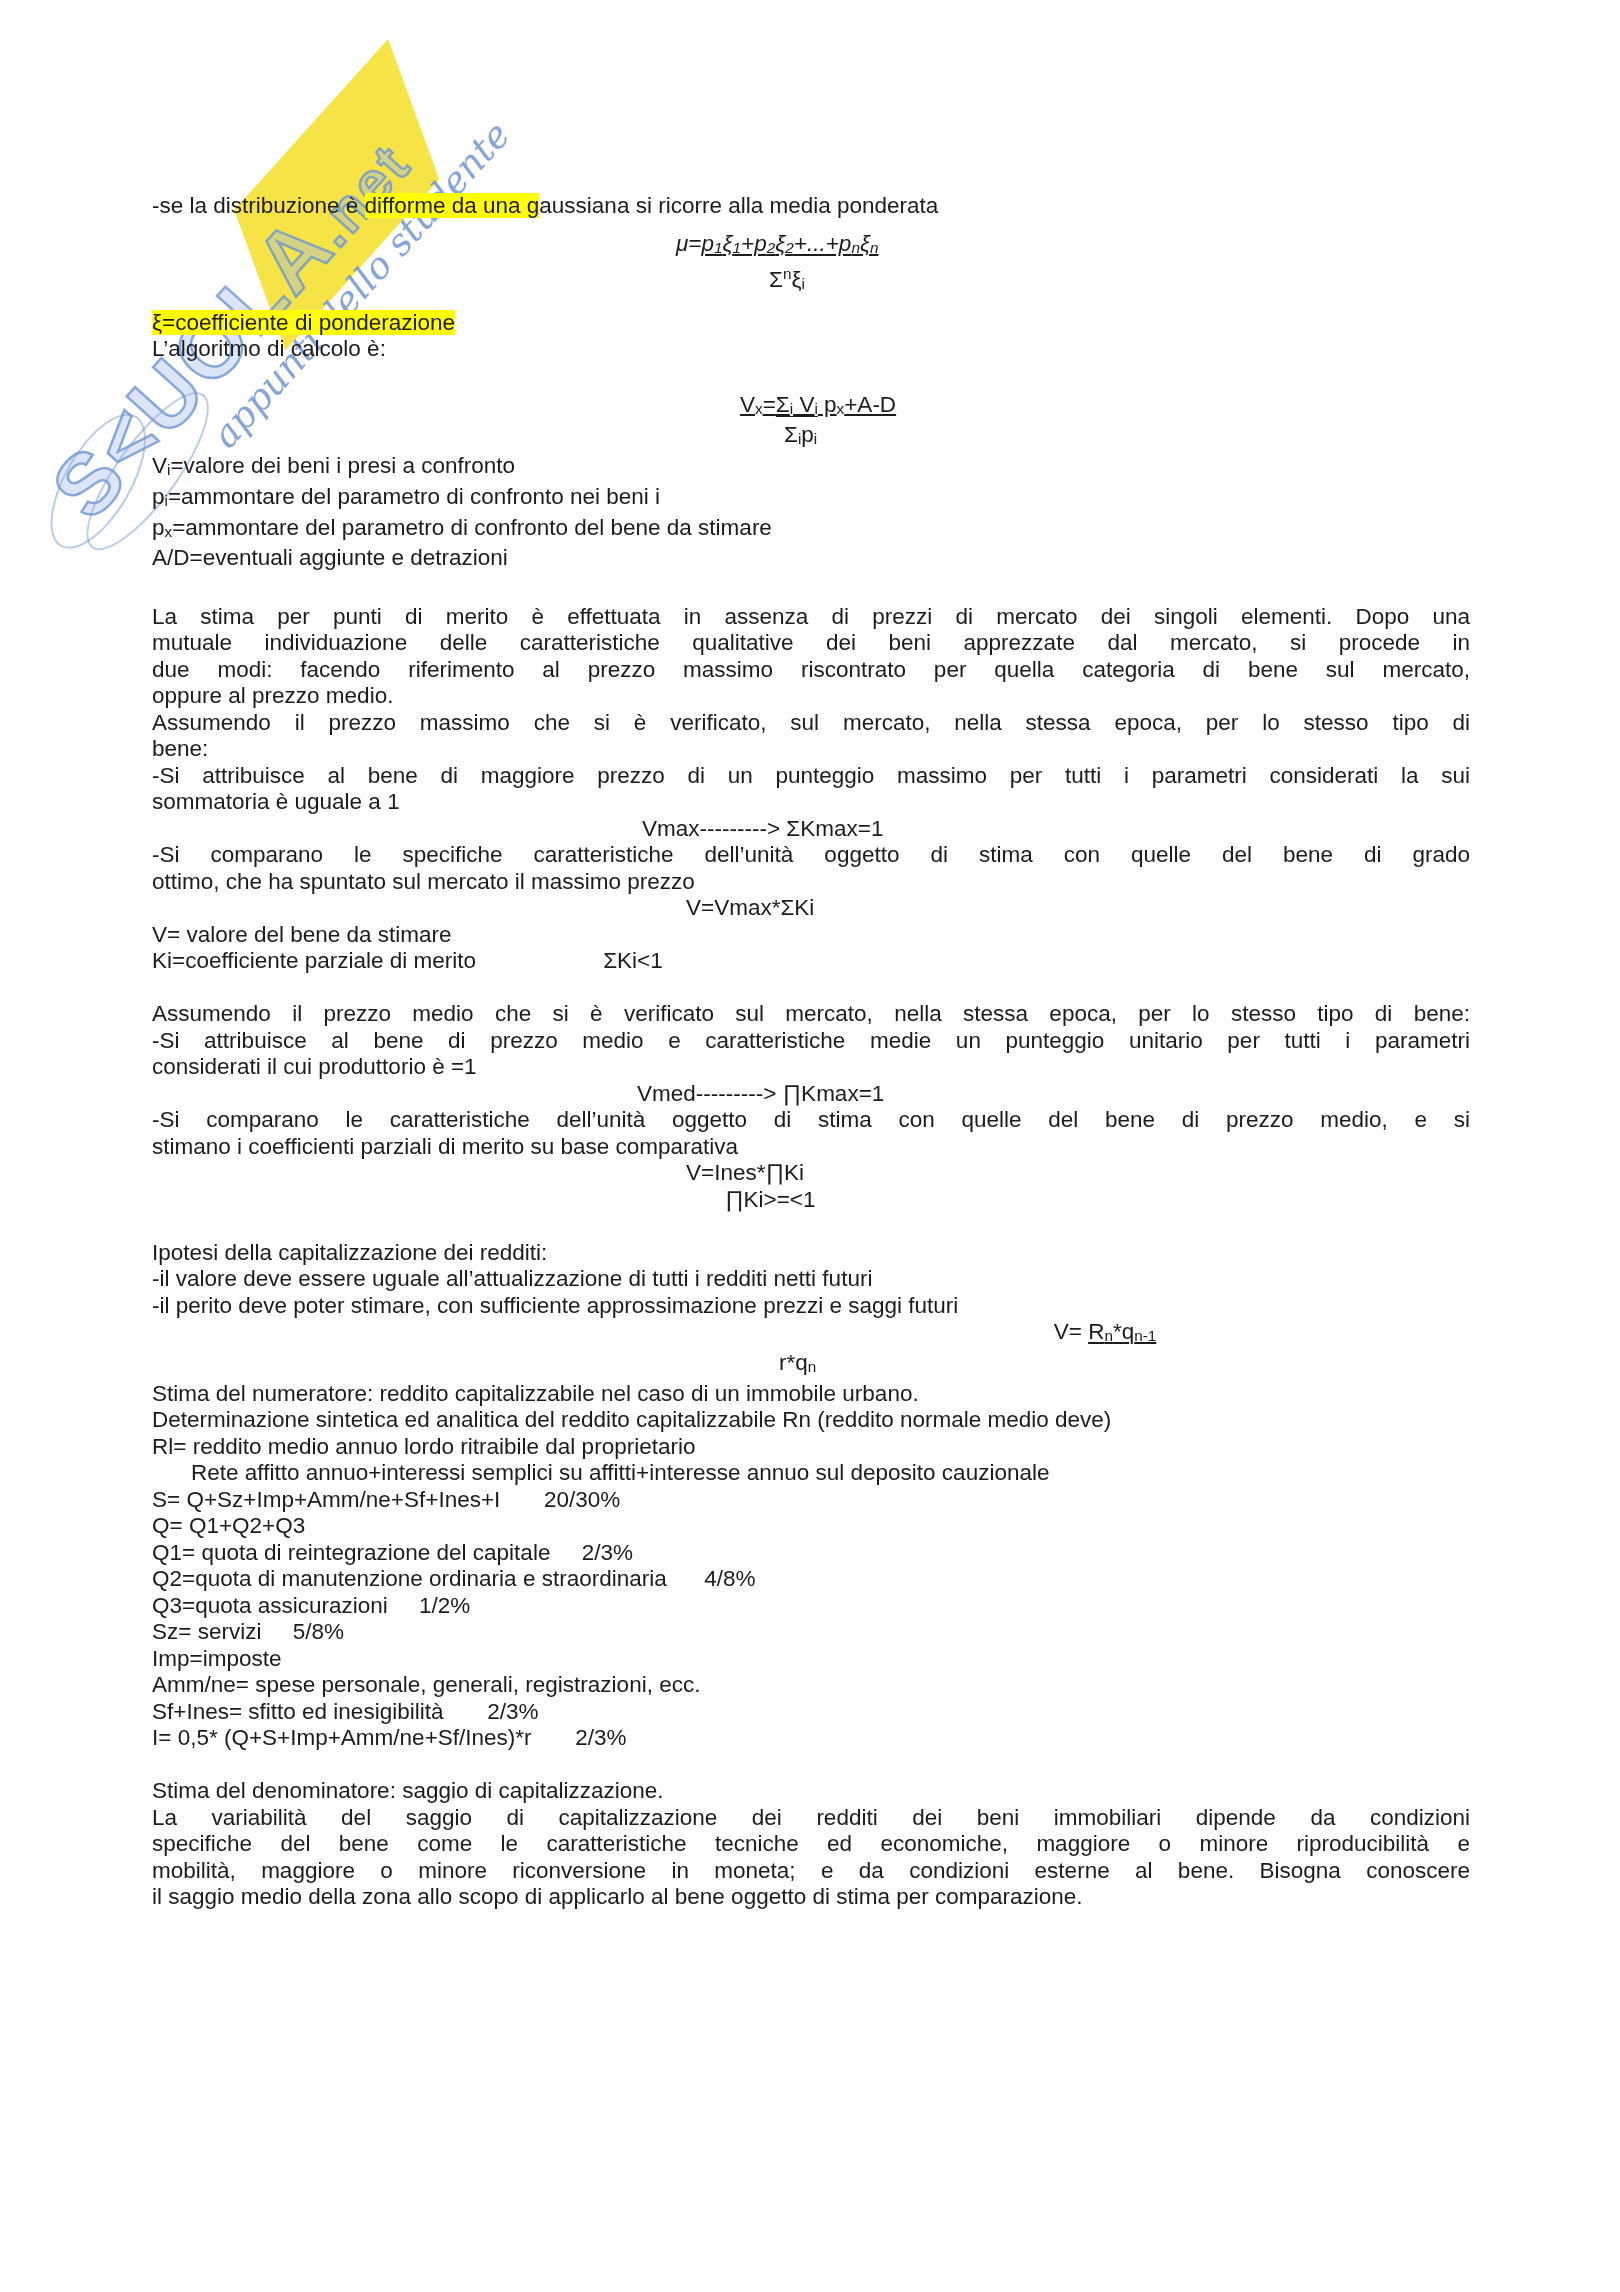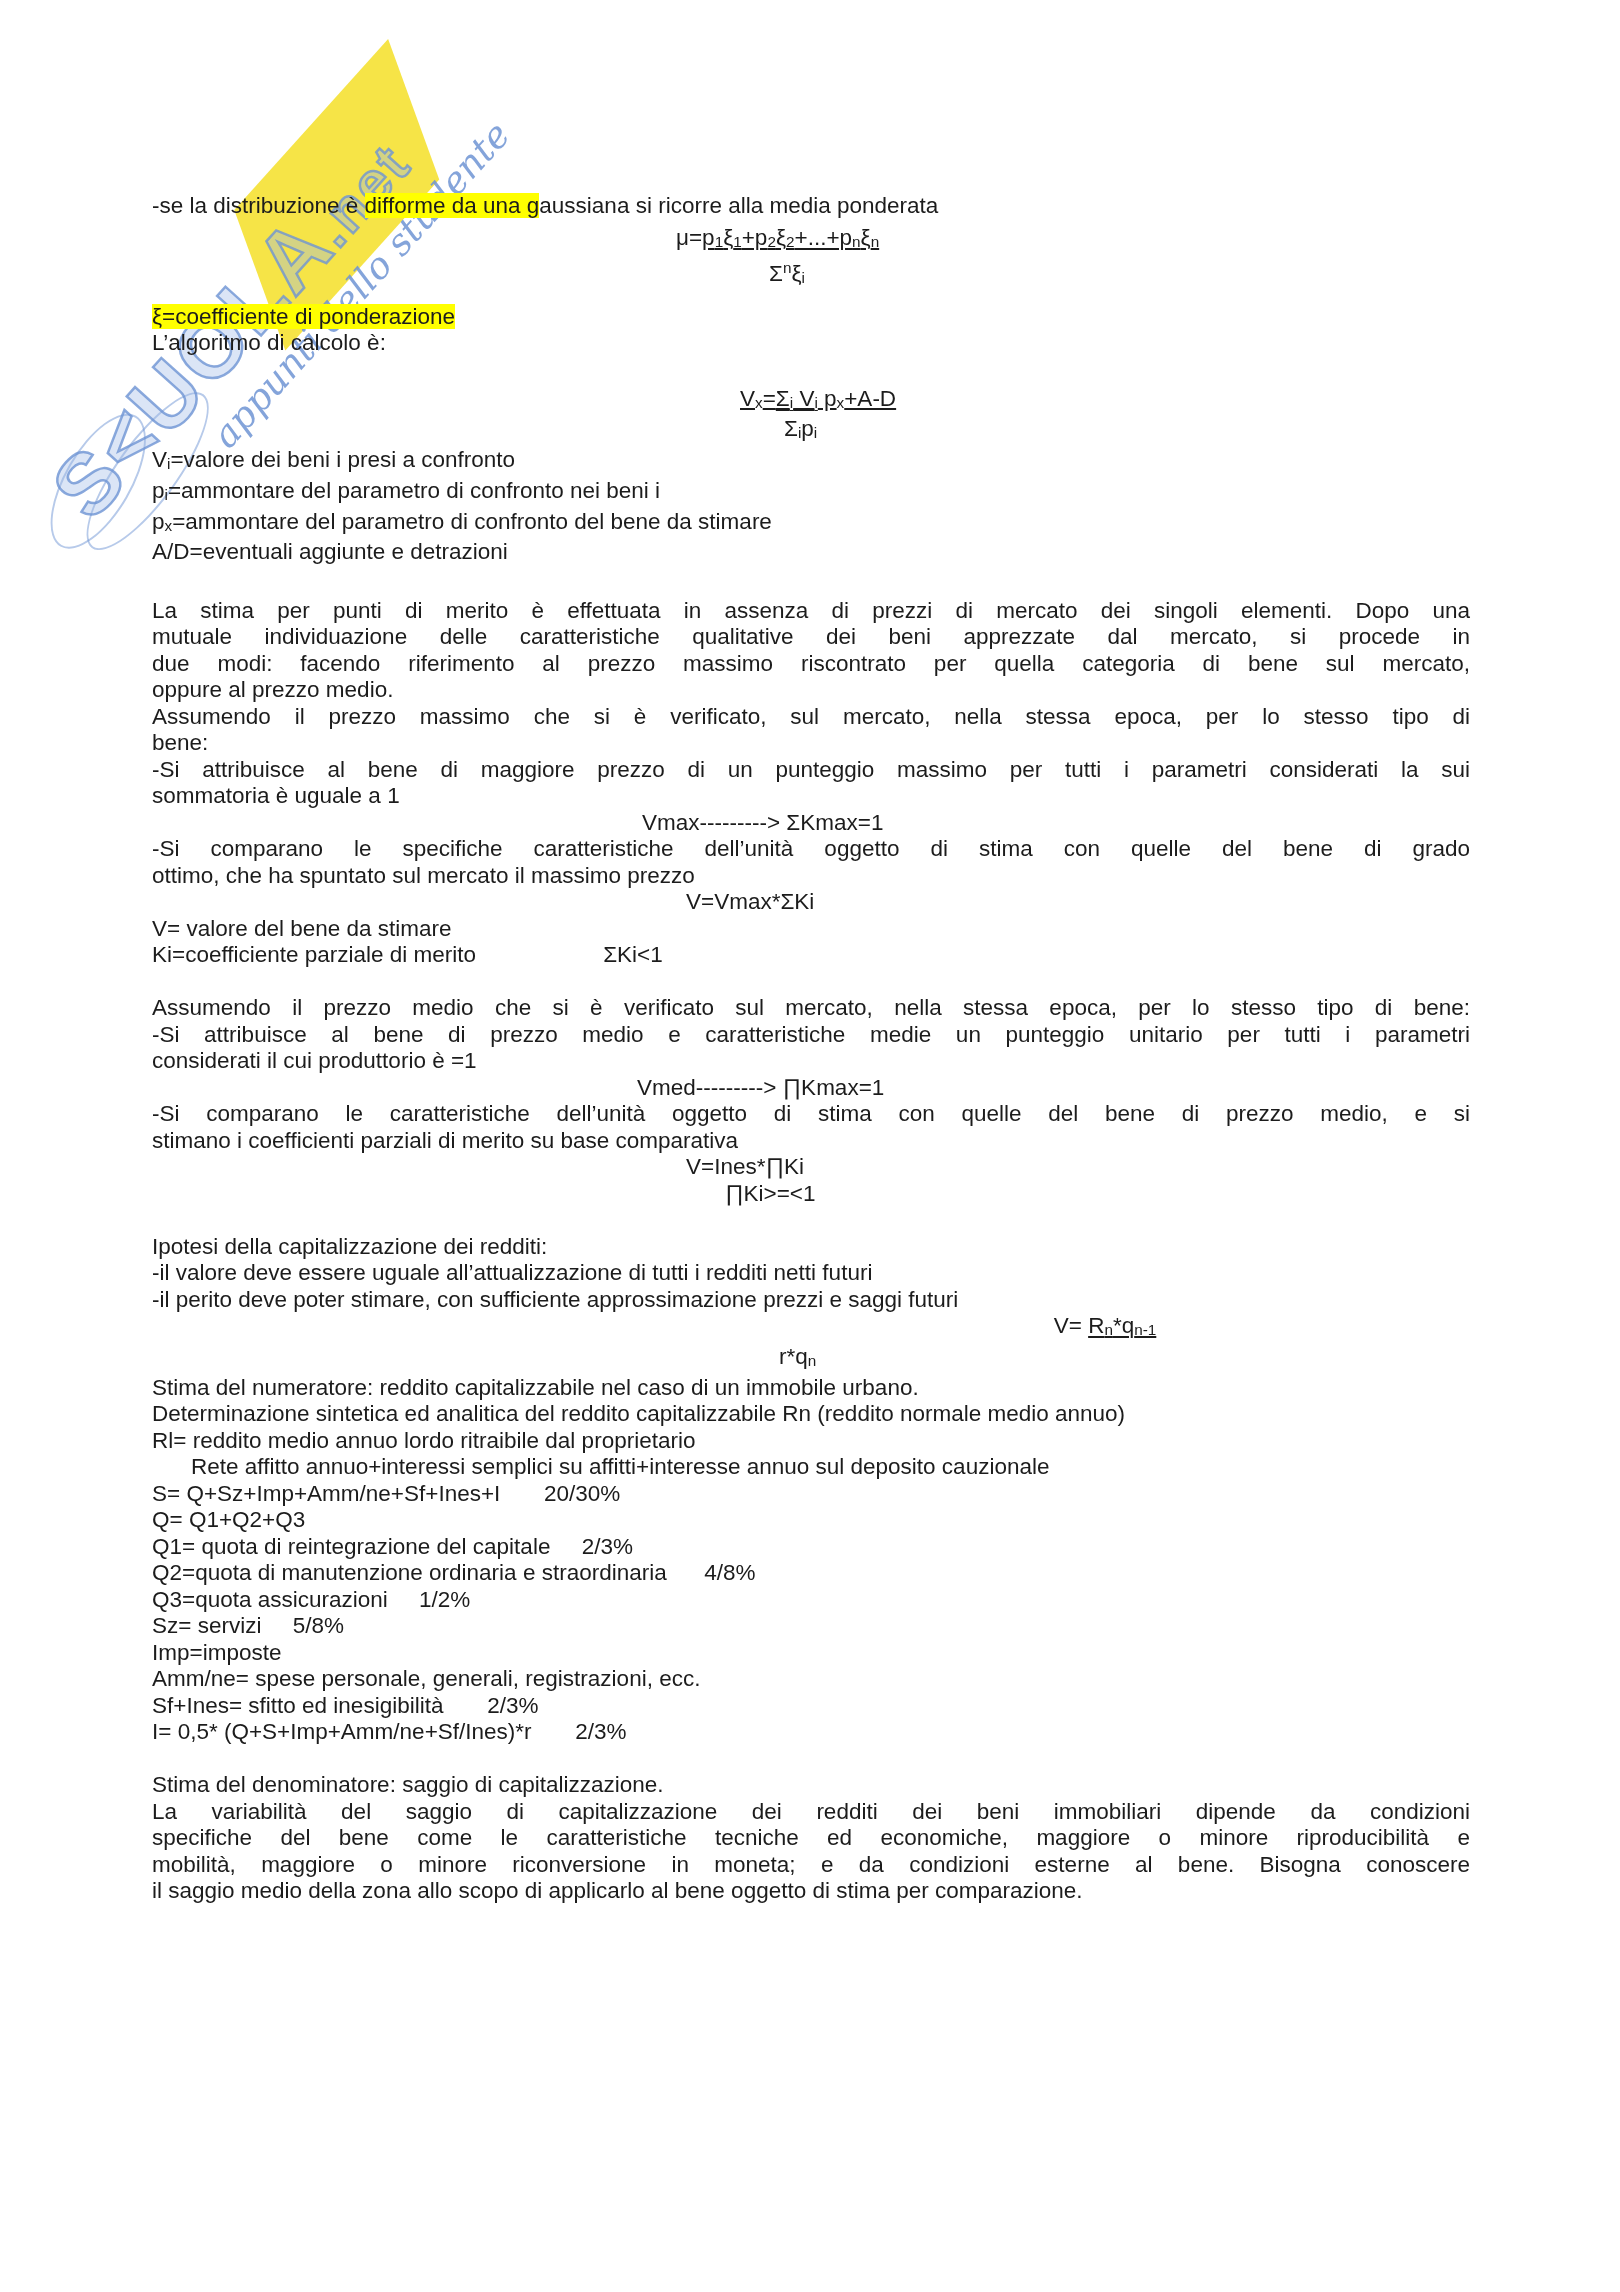--- a/index.html
+++ b/index.html
@@ -48,21 +48,21 @@
       <div class="wm-swoosh swoosh-1"></div>
       <div class="wm-swoosh swoosh-2"></div>
       <div class="wm-yellow"></div>
       <div class="wm-main"><span>S&lt;UOLA</span><span class="wm-suffix">.net</span></div>
       <div class="wm-tagline">appunti dello studente</div>
     </div>
   </div>
 
   <div class="content">
       <div class="line"><span>-se la distribuzione è </span><span class="hl">difforme da una g</span><span>aussiana si ricorre alla media ponderata</span></div>
-      <div class="line" style="margin-top: 5px; padding-left: 524px;"><span>μ=</span><span class="u"><span>p</span><span class="sub">1</span><span>ξ</span><span class="sub">1</span><span>+p</span><span class="sub">2</span><span>ξ</span><span class="sub">2</span><span>+...+p</span><span class="sub">n</span><span>ξ</span><span class="sub">n</span></span></div>
+      <div class="line" style="margin-top: 11px; padding-left: 524px; font-style: italic;"><span>μ=</span><span class="u"><span>p</span><span class="sub">1</span><span>ξ</span><span class="sub">1</span><span>+p</span><span class="sub">2</span><span>ξ</span><span class="sub">2</span><span>+...+p</span><span class="sub">n</span><span>ξ</span><span class="sub">n</span></span></div>
       <div class="line" style="padding-left: 617px;"><span>Σ</span><span class="sup">n</span><span>ξ</span><span class="sub">i</span></div>
       <div class="line" style="margin-top: 11.8px;"><span class="hl">ξ=coefficiente di ponderazione</span></div>
       <div class="line"><span>L’algoritmo di calcolo è:</span></div>
       <div class="line" style="margin-top: 29px; padding-left: 588px; text-decoration: underline;"><span>V</span><span class="sub">x</span><span>=</span><span class="u"><span>Σ</span><span class="sub">i</span><span> V</span><span class="sub">i</span></span><span> p</span><span class="sub">x</span><span>+A-D</span></div>
       <div class="line" style="padding-left: 632px;"><span>Σ</span><span class="sub">i</span><span>p</span><span class="sub">i</span></div>
       <div class="line"><span>V</span><span class="sub">i</span><span>=valore dei beni i presi a confronto</span></div>
       <div class="line"><span>p</span><span class="sub">i</span><span>=ammontare del parametro di confronto nei beni i</span></div>
       <div class="line"><span>p</span><span class="sub">x</span><span>=ammontare del parametro di confronto del bene da stimare</span></div>
       <div class="line"><span>A/D=eventuali aggiunte e detrazioni</span></div>
       <div class="line j" style="margin-top: 32px;"><span>La stima per punti di merito è effettuata in assenza di prezzi di mercato dei singoli elementi. Dopo una</span></div>
@@ -86,21 +86,21 @@
       <div class="line j"><span>-Si comparano le caratteristiche dell’unità oggetto di stima con quelle del bene di prezzo medio, e si</span></div>
       <div class="line"><span>stimano i coefficienti parziali di merito su base comparativa</span></div>
       <div class="line" style="padding-left: 534px;"><span>V=Ines*∏Ki</span></div>
       <div class="line" style="padding-left: 573px;"><span>∏Ki&gt;=&lt;1</span></div>
       <div class="line" style="margin-top: 26.5px;"><span>Ipotesi della capitalizzazione dei redditi:</span></div>
       <div class="line"><span>-il valore deve essere uguale all’attualizzazione di tutti i redditi netti futuri</span></div>
       <div class="line"><span>-il perito deve poter stimare, con sufficiente approssimazione prezzi e saggi futuri</span></div>
       <div class="line" style="padding-left: 588px; text-align: center;"><span>V= </span><span class="u"><span>R</span><span class="sub">n</span><span>*q</span><span class="sub">n-1</span></span></div>
       <div class="line" style="padding-left: 627px;"><span>r*q</span><span class="sub">n</span></div>
       <div class="line"><span>Stima del numeratore: reddito capitalizzabile nel caso di un immobile urbano.</span></div>
-      <div class="line"><span>Determinazione sintetica ed analitica del reddito capitalizzabile Rn (reddito normale medio annuo)</span></div>
+      <div class="line"><span>Determinazione sintetica ed analitica del reddito capitalizzabile Rn (reddito normale medio deve)</span></div>
       <div class="line"><span>Rl= reddito medio annuo lordo ritraibile dal proprietario</span></div>
       <div class="line" style="padding-left: 39px;"><span>Rete affitto annuo+interessi semplici su affitti+interesse annuo sul deposito cauzionale</span></div>
       <div class="line"><span>S= Q+Sz+Imp+Amm/ne+Sf+Ines+I       20/30%</span></div>
       <div class="line"><span>Q= Q1+Q2+Q3</span></div>
       <div class="line"><span>Q1= quota di reintegrazione del capitale     2/3%</span></div>
       <div class="line"><span>Q2=quota di manutenzione ordinaria e straordinaria      4/8%</span></div>
       <div class="line"><span>Q3=quota assicurazioni     1/2%</span></div>
       <div class="line"><span>Sz= servizi     5/8%</span></div>
       <div class="line"><span>Imp=imposte</span></div>
       <div class="line"><span>Amm/ne= spese personale, generali, registrazioni, ecc.</span></div>

